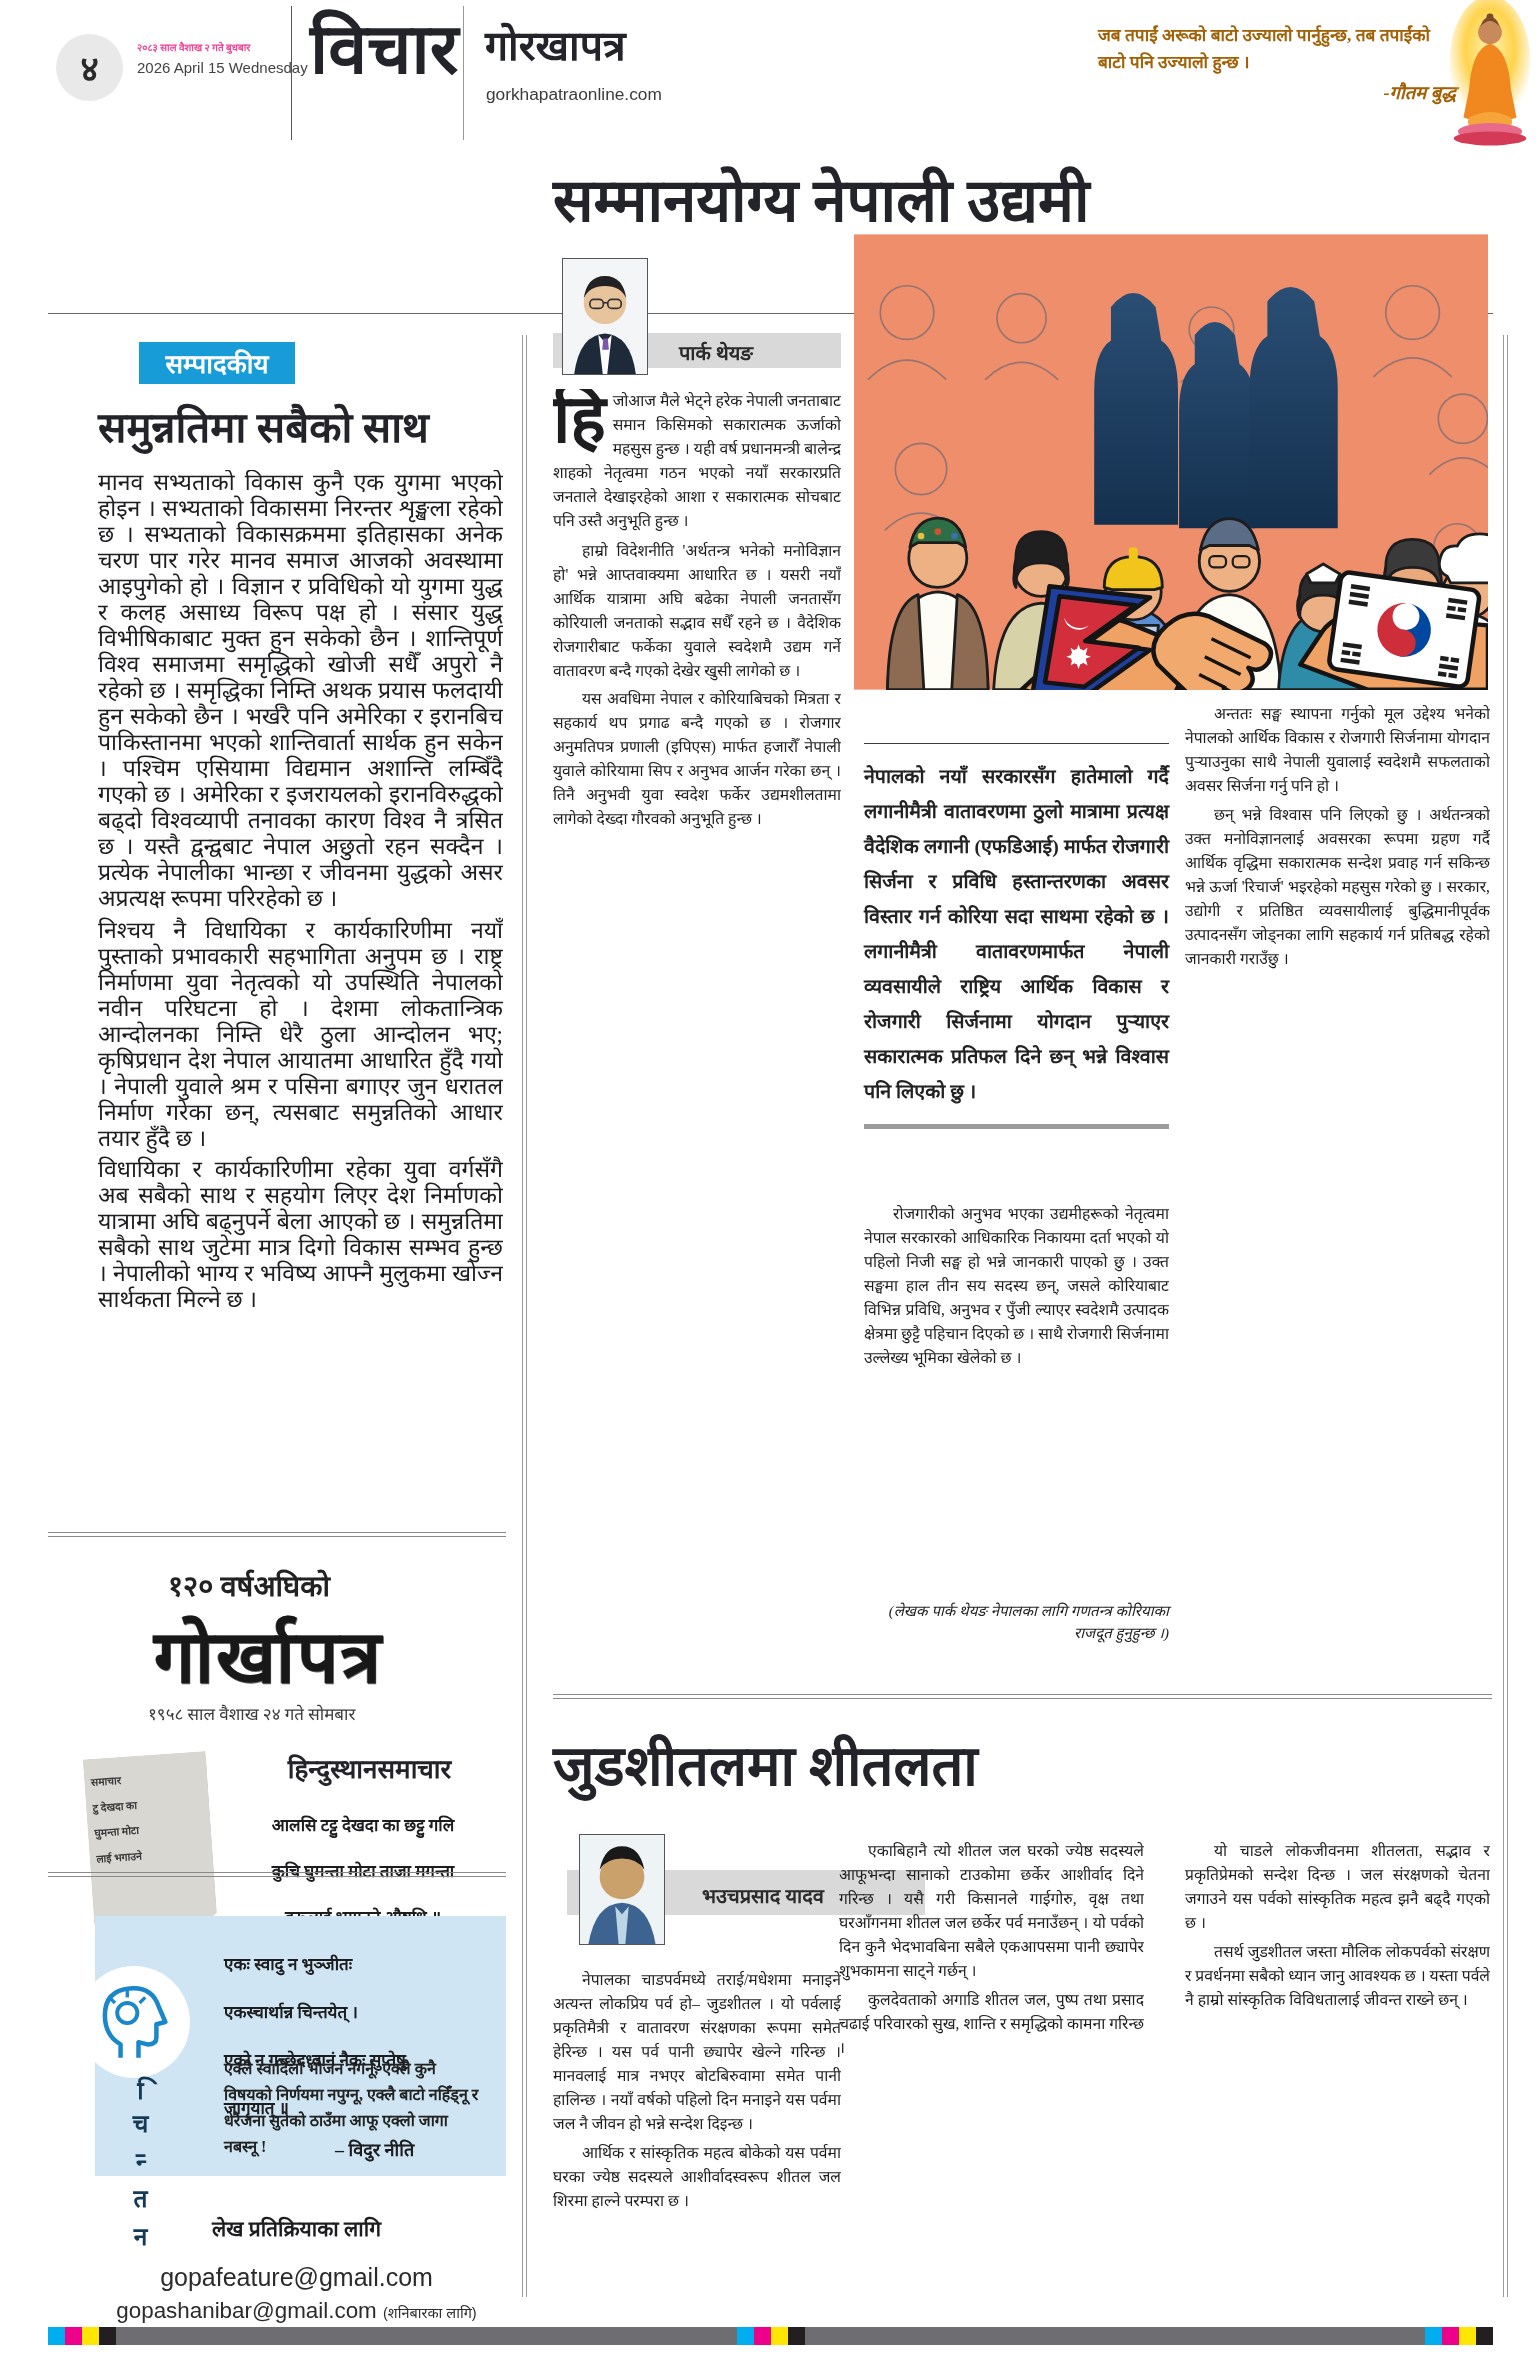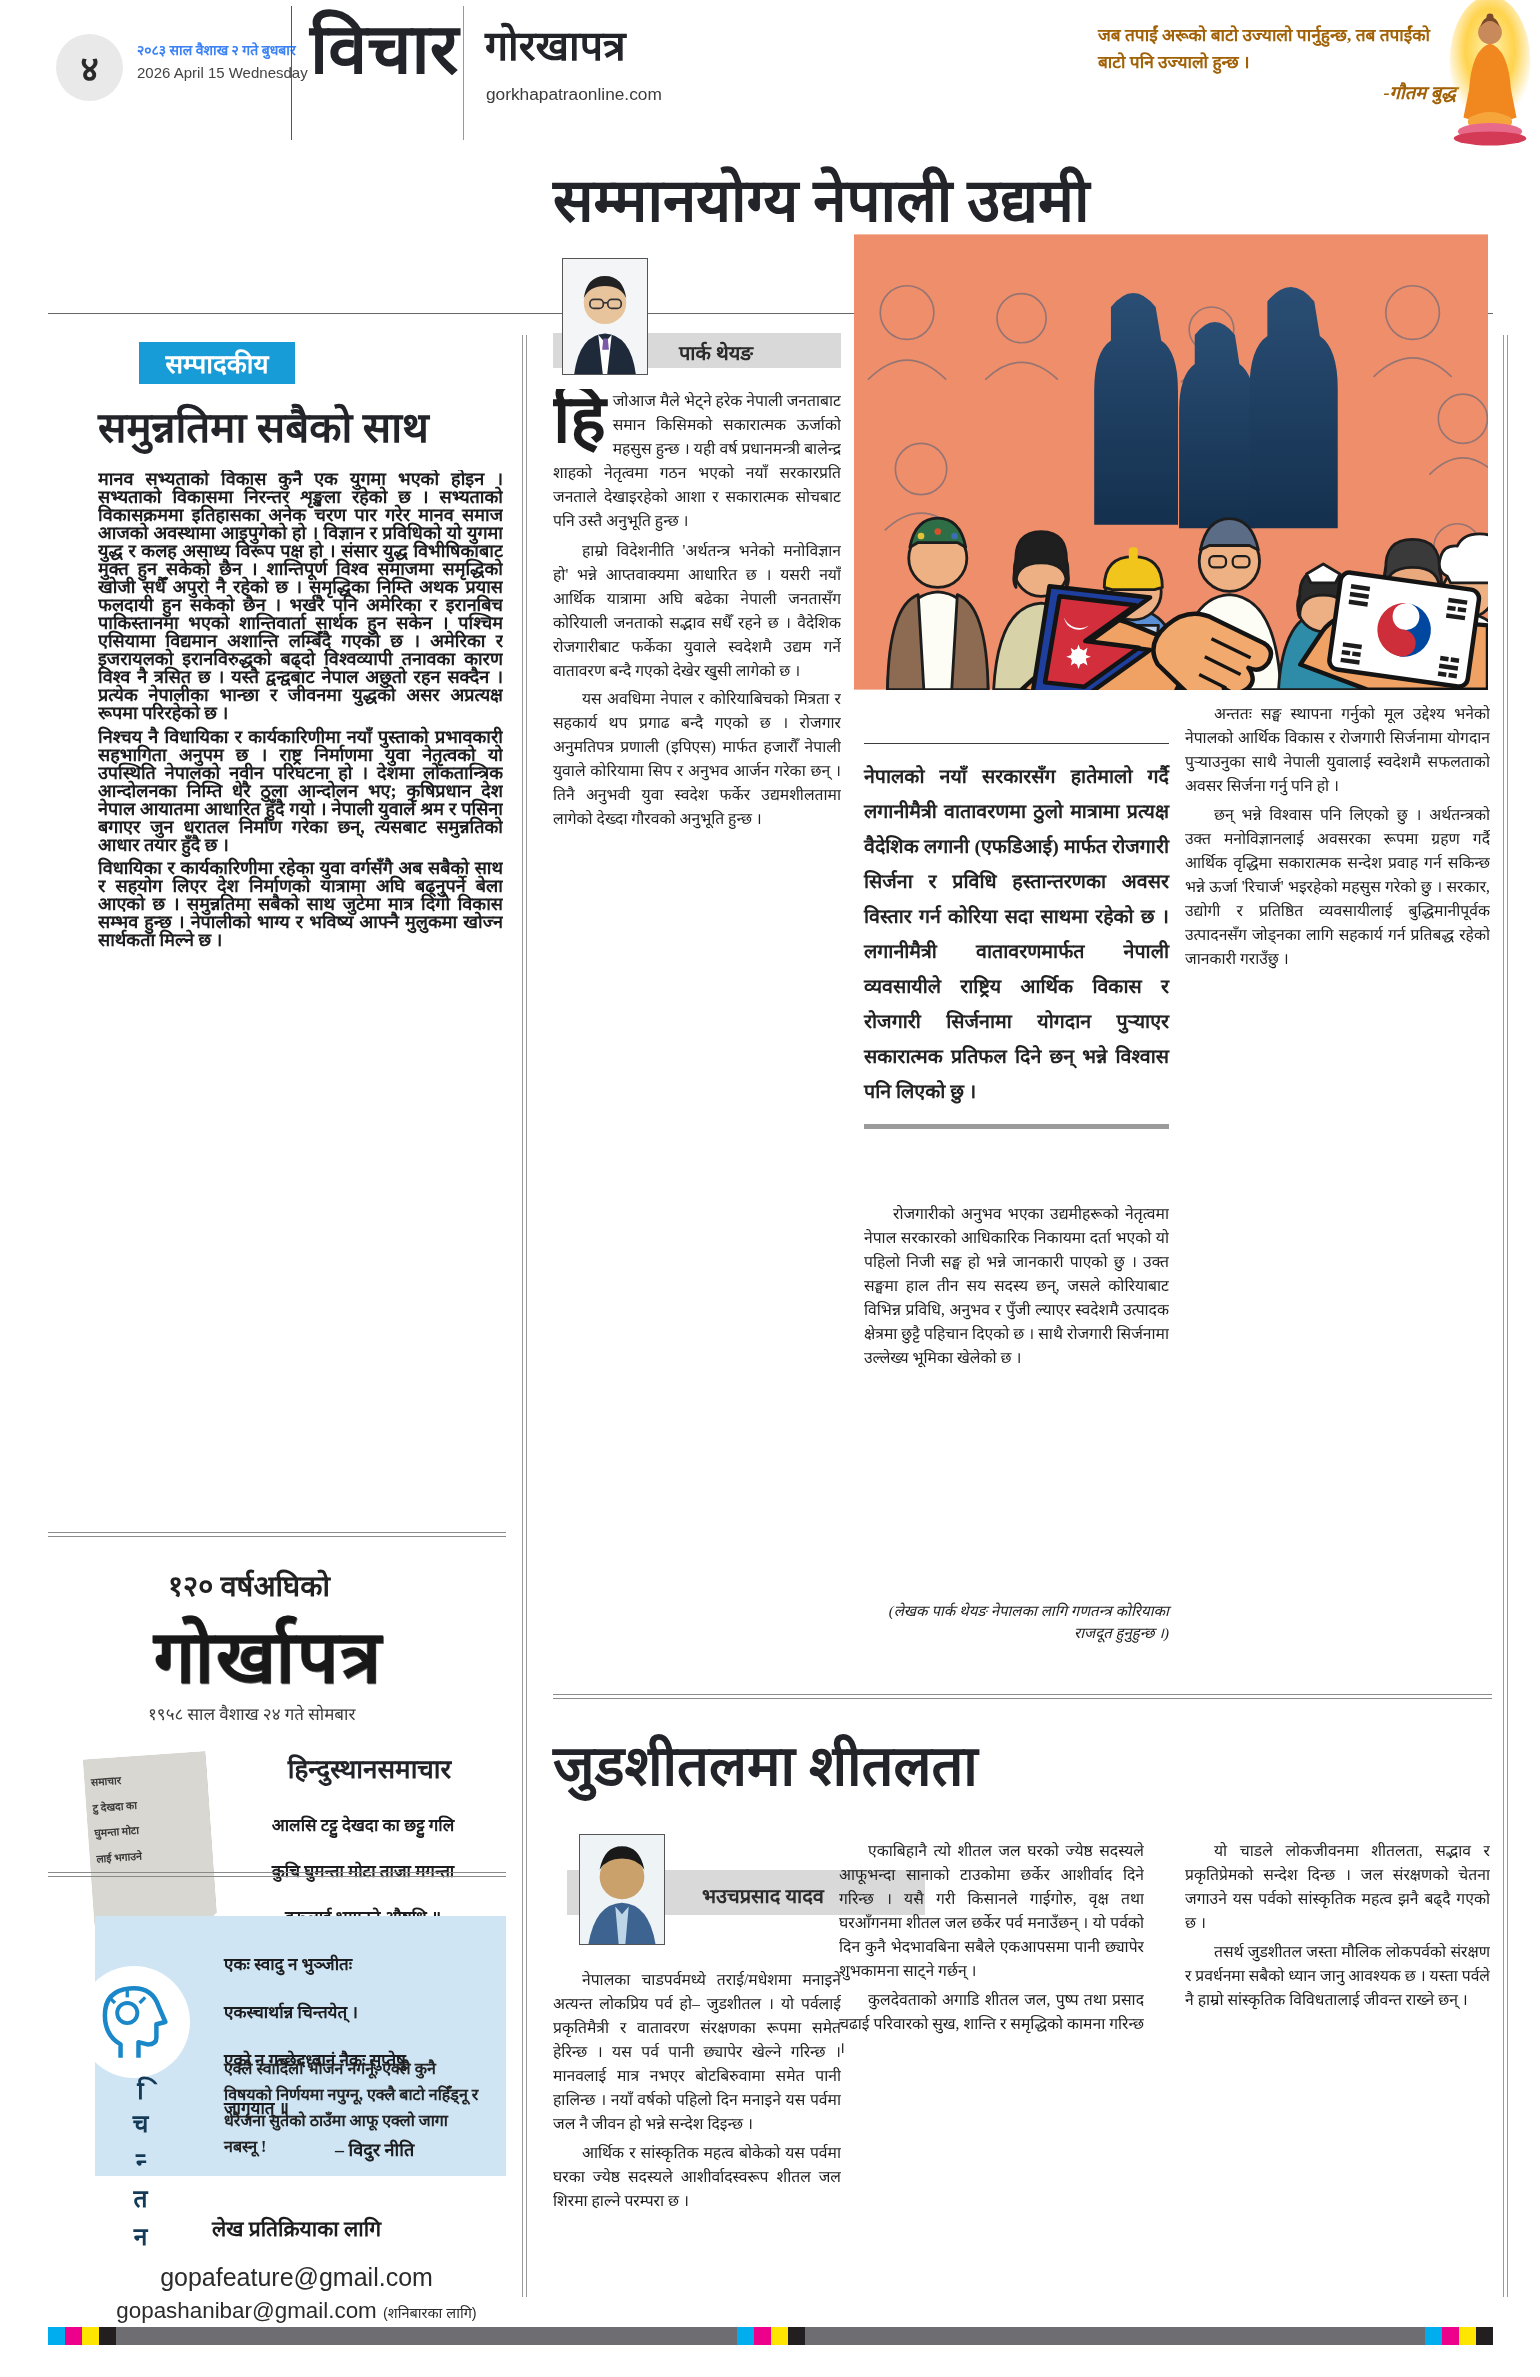--- a/index.html
+++ b/index.html
@@ -2,21 +2,21 @@
 <html style="font-size:9px"><head>
 <meta charset="utf-8">
 <style>
   html,body{margin:0;padding:0;background:#ffffff;}
   #page{position:relative;width:1540px;height:2377px;background:#fff;overflow:hidden;
         font-family:"Liberation Serif","DejaVu Serif",serif;color:#1d1d1f;}
   .abs{position:absolute;}
   .jt{text-align:justify;}
   .body-txt{font-size:15.7px;line-height:24px;}
   .body-txt p{margin:0 0 4.5px 0;text-indent:29px;}
-  .ed-txt{font-size:18px;line-height:18px;font-weight:700;}
+  .ed-txt{font-size:23px;line-height:26px;font-weight:400;}
   .ed-txt p{margin:0 0 5.6px 0;}
   .vrule{width:2.8px;border-left:0.8px solid #9a9a9a;border-right:0.8px solid #9a9a9a;}
   .hrule2{height:2.8px;border-top:0.8px solid #8a8a8a;border-bottom:0.8px solid #8a8a8a;}
   .kicker{background:#189cd8;color:#fff;font-weight:bold;font-size:26px;
           display:flex;align-items:center;justify-content:center;}
   .headline{font-weight:bold;color:#23242a;}
   .gray-band{background:#d9d9d9;}
   .author-name{font-weight:bold;font-size:20px;color:#2b2b2b;}
   .photo-frame{border:1.1px solid #555;background:#eef2f5;overflow:hidden;}
   .pullquote{font-size:19.6px;line-height:35px;font-weight:600;color:#222;
@@ -41,21 +41,21 @@
 <body>
 
 <div id="page">
 
   <div class="abs" style="left:0;top:260;width:1540px;height:162px;">
     <div class="abs" style="left:56px;top:34px;width:67px;height:67px;border-radius:50%;background:#e9e9e9;
                 display:flex;align-items:center;justify-content:center;">
       <span style="font-size:35px;font-weight:bold;color:#2a2a2a;">४</span>
     </div>
     <div class="abs" style="left:137px;top:40px;">
-      <div style="font-size:14px;font-weight:600;color:#3b82f6;">२०८३ साल वैशाख २ गते बुधबार</div>
+      <div style="font-size:10px;font-weight:600;color:#ec4899;">२०८३ साल वैशाख २ गते बुधबार</div>
       <div class="sans" style="font-size:15px;color:#444;margin-top:4.5px;">2026 April 15 Wednesday</div>
     </div>
     <div class="abs" style="left:291px;top:5.6px;width:1.1px;height:134px;background:#555;"></div>
     <div class="abs headline" style="left:310px;top:-5.6px;font-size:70px;line-height:112px;">विचार</div>
     <div class="abs" style="left:463px;top:5.6px;width:0.8px;height:134px;background:#999;"></div>
     <div class="abs headline" style="left:485px;top:15.7px;font-size:41px;">गोरखापत्र</div>
     <div class="abs sans" style="left:486px;top:84px;font-size:17.3px;color:#3b3b3b;">
       <a href="#">gorkhapatraonline.com</a>
     </div>
     <div class="abs" style="left:1098px;top:22.4px;width:358px;font-size:17.3px;line-height:27px;font-weight:600;color:#a16207;">

